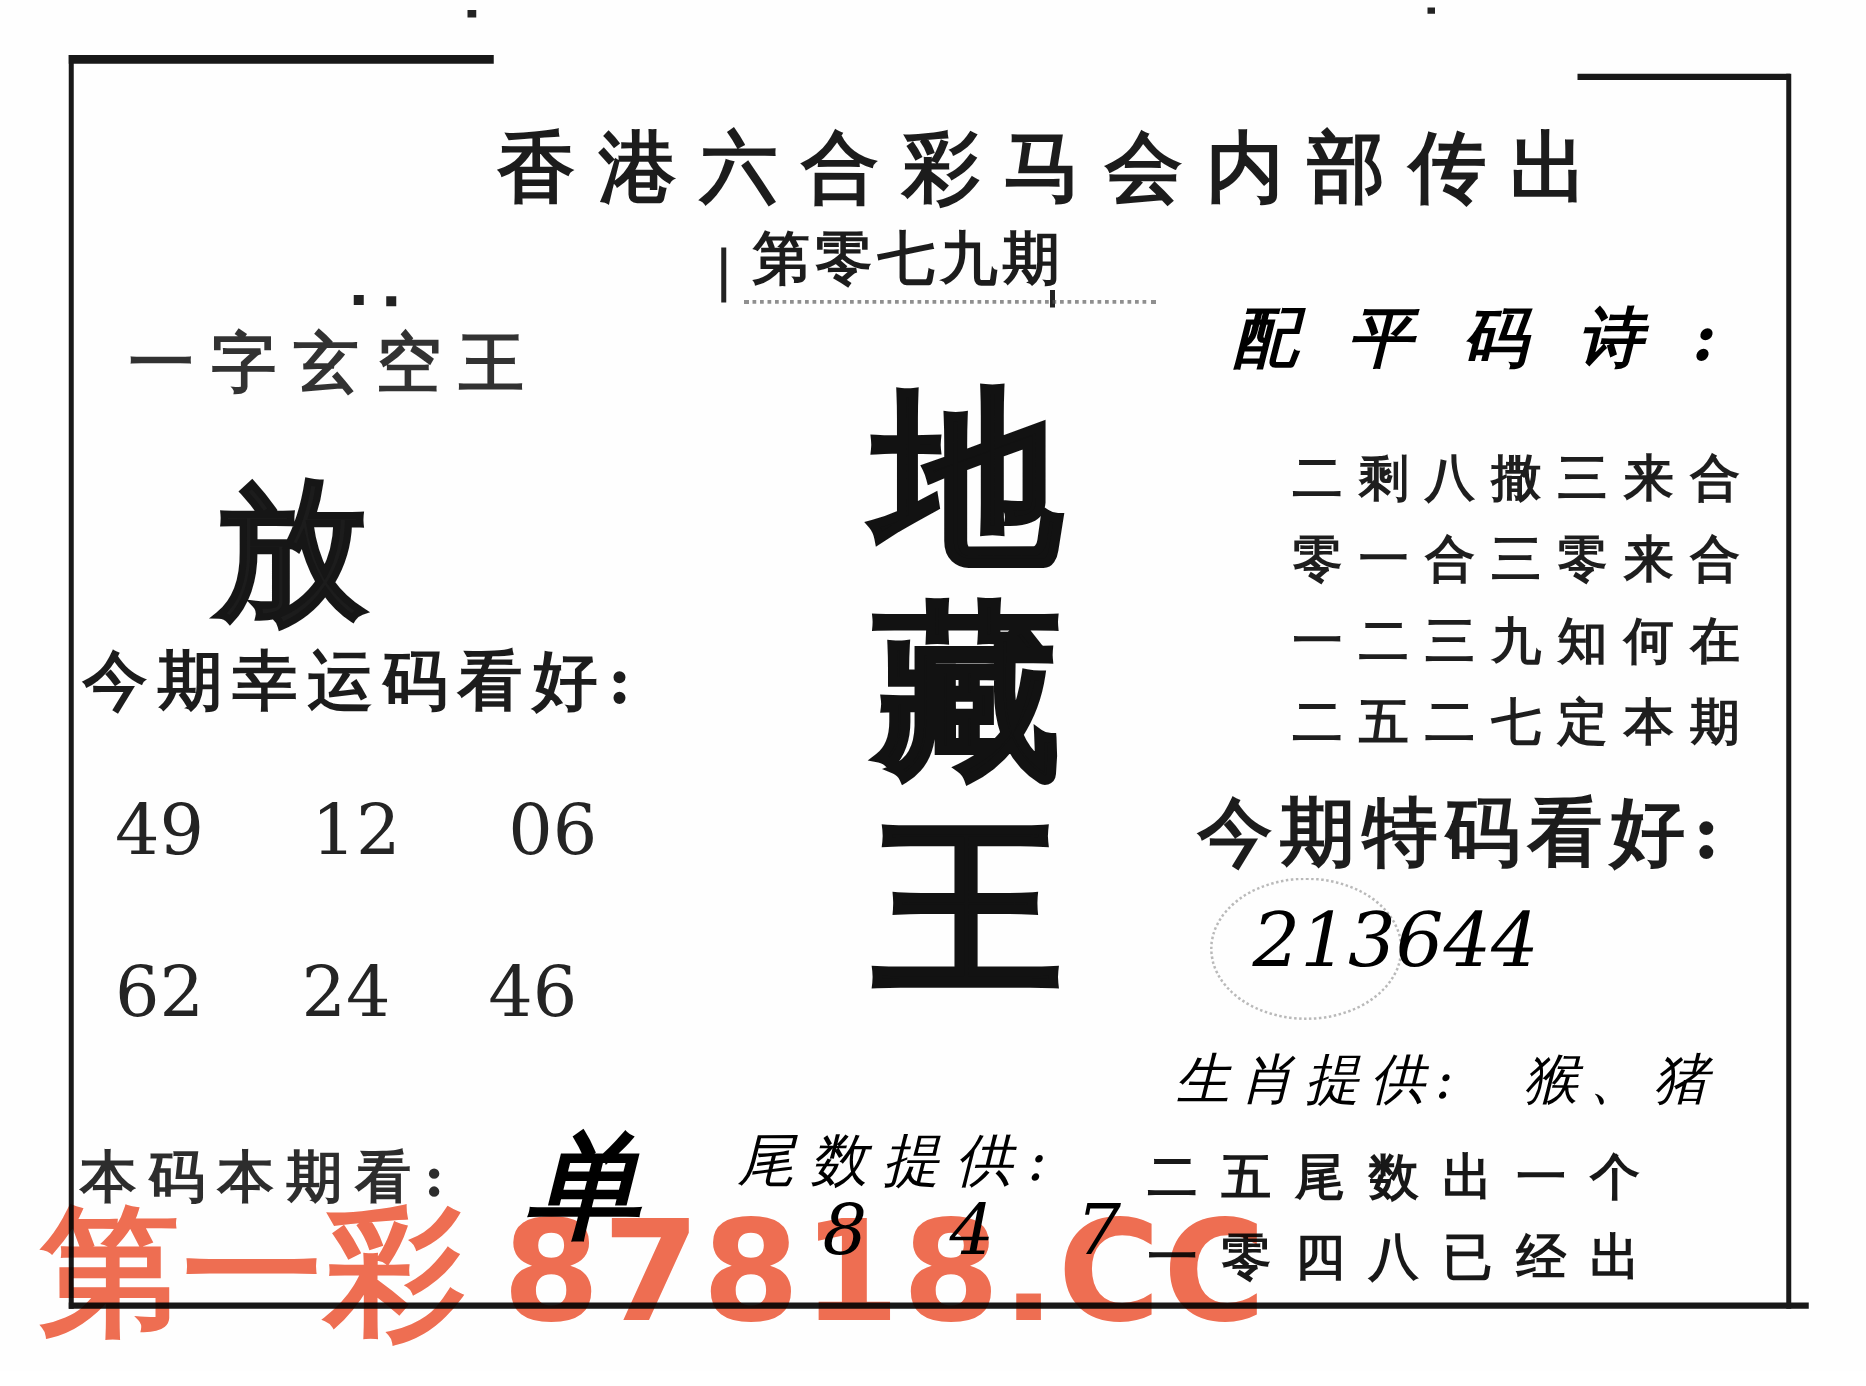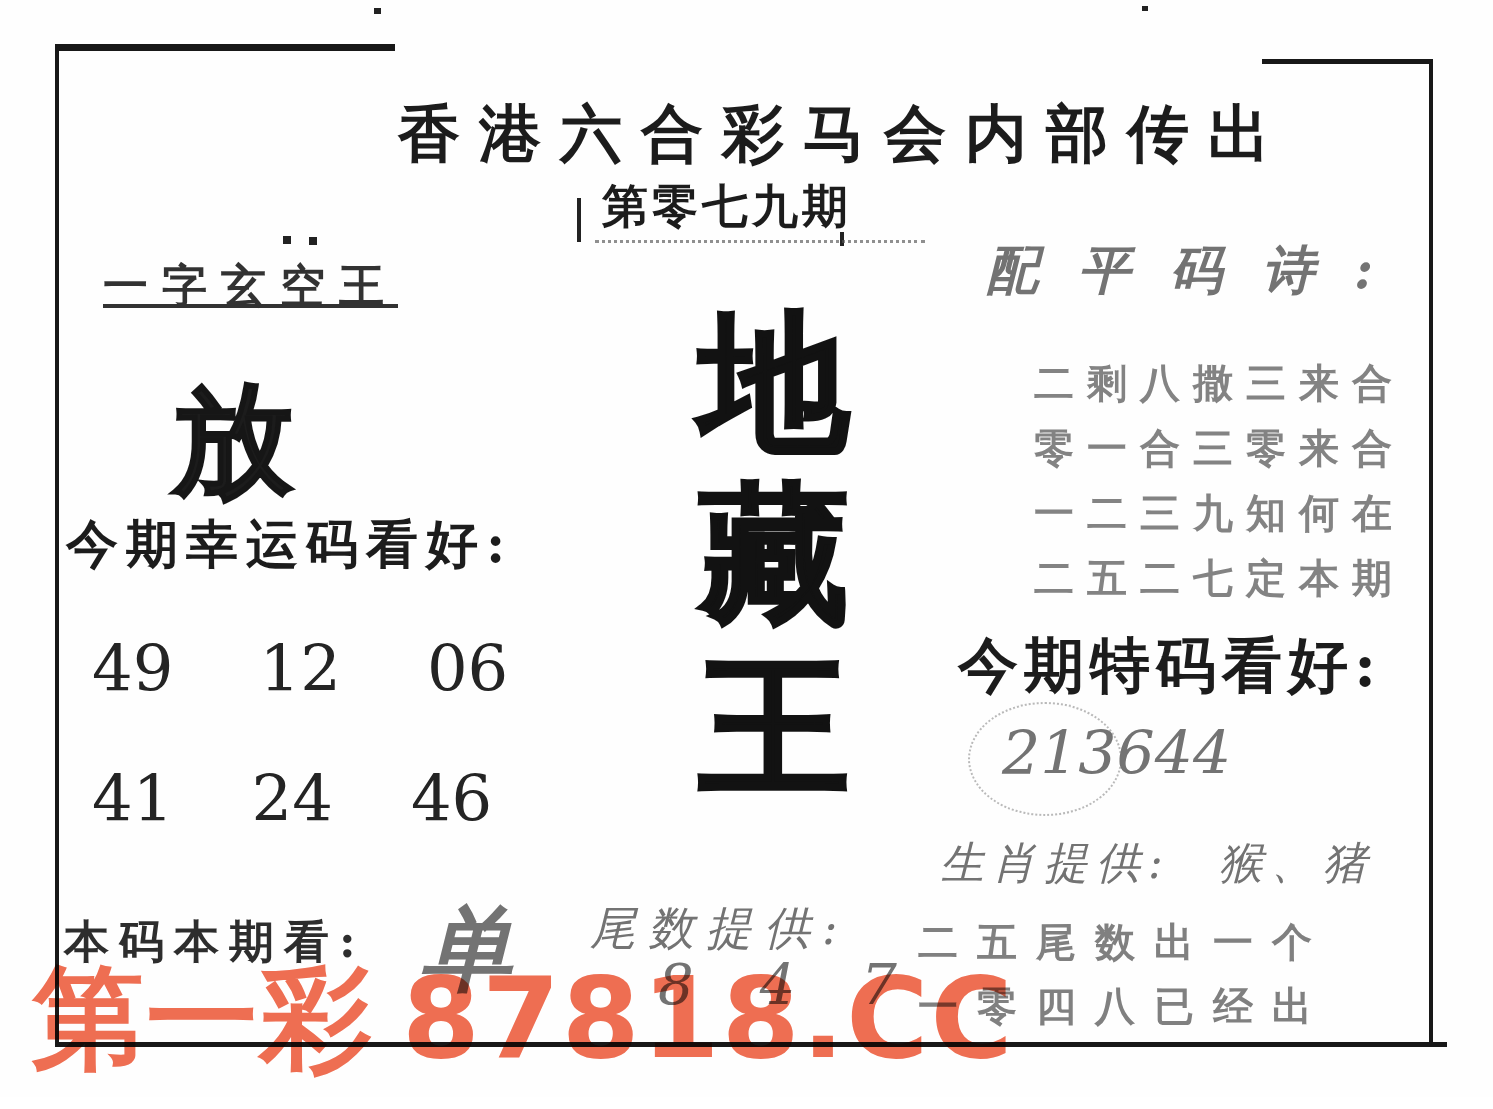--- a/index.html
+++ b/index.html
@@ -26,51 +26,51 @@
   .ellipse-mark {
     position: absolute; border: 2px dotted #777; border-radius: 50%;
     opacity: .5;
   }
 
   
   .print { position: absolute; font-weight: 700; white-space: nowrap; color: #1c1c1c; }
   .title      { left: 398px; top: 92px;  font-size: 62px; letter-spacing: 19px; }
   .issue      { left: 602px; top: 176px; font-size: 46px; letter-spacing: 4px;
                 font-family: "DejaVu Sans", "Liberation Sans", sans-serif; font-weight: 600; }
-  .sub-left   { left: 103px; top: 256px; font-size: 45px; letter-spacing: 14px; opacity: .9; text-decoration: underline; }
+  .sub-left   { left: 103px; top: 256px; font-size: 52px; letter-spacing: 14px; opacity: .9; }
   .keyword    { left: 172px; top: 360px; font-size: 122px; font-weight: 900;
                 -webkit-text-stroke: 2px #161616; }
   .lucky-label{ left: 66px;  top: 510px; font-size: 52px; letter-spacing: 8px; }
   .special-label { left: 958px; top: 626px; font-size: 60px; letter-spacing: 6px; }
   .code-label { left: 64px;  top: 912px; font-size: 45px; letter-spacing: 10px; opacity: .92; }
 
   
   .dizang {
     position: absolute; left: 645px; top: 296px; width: 258px;
     text-align: center; font-size: 150px; line-height: 172px;
     font-weight: 900; color: #121212; -webkit-text-stroke: 3px #121212;
   }
 
   
-  .hand { position: absolute; font-style: italic; white-space: nowrap; color: #737373; }
+  .hand { position: absolute; font-style: italic; white-space: nowrap; color: #000000; }
   .poem-title { left: 986px; top: 236px; font-size: 52px; letter-spacing: 40px; font-weight: 700; }
   .poem       { left: 998px; top: 350px; font-size: 40px; letter-spacing: 13px;
                 line-height: 65px; font-weight: 600; font-style: normal; opacity: .88; }
   .poem div   { white-space: nowrap; margin-left: 36px; }
   .special-numbers { left: 1002px; top: 718px; display: flex; font-size: 60px; }
   .zodiac     { left: 940px; top: 834px; font-size: 44px; display: flex; gap: 48px; letter-spacing: 8px; }
   .code-value { left: 420px; top: 888px; font-size: 92px; font-weight: 700; }
   .tails-label{ left: 590px; top: 898px; font-size: 46px; letter-spacing: 12px; }
   .tail-numbers { left: 658px; top: 952px; display: flex; gap: 66px; font-size: 56px; }
   .notes      { left: 918px; top: 910px; font-size: 40px; letter-spacing: 19px;
                 line-height: 64px; font-weight: 600; font-style: normal; opacity: .9; }
   .notes div  { white-space: nowrap; }
 
   
-  .lucky-row { position: absolute; display: flex; font-size: 64px; color: #242424; }
+  .lucky-row { position: absolute; display: flex; font-size: 56px; color: #242424; }
   .lucky-row.r1 { left: 92px; top: 632px; gap: 86px; }
   .lucky-row.r2 { left: 92px; top: 762px; gap: 78px; }
 
   
   .watermark {
     position: absolute; left: 14px; top: 960px;
     font-family: "DejaVu Sans", "Liberation Sans", sans-serif;
     font-size: 112px; font-weight: 900; line-height: 1.05;
     letter-spacing: 2px; white-space: nowrap;
     mix-blend-mode: multiply; z-index: 5;
@@ -103,21 +103,21 @@
   <div class="print sub-left">一字玄空王</div>
   <div class="print keyword">放</div>
   <div class="print lucky-label">今期幸运码看好:</div>
 
   <div class="lucky-row r1">
     <span>49</span>
     <span>12</span>
     <span>06</span>
   </div>
   <div class="lucky-row r2">
-    <span>41</span>
+    <span>62</span>
     <span>24</span>
     <span>46</span>
   </div>
 
   <div class="dizang">
     <div>地</div>
     <div>藏</div>
     <div>王</div>
   </div>
 

